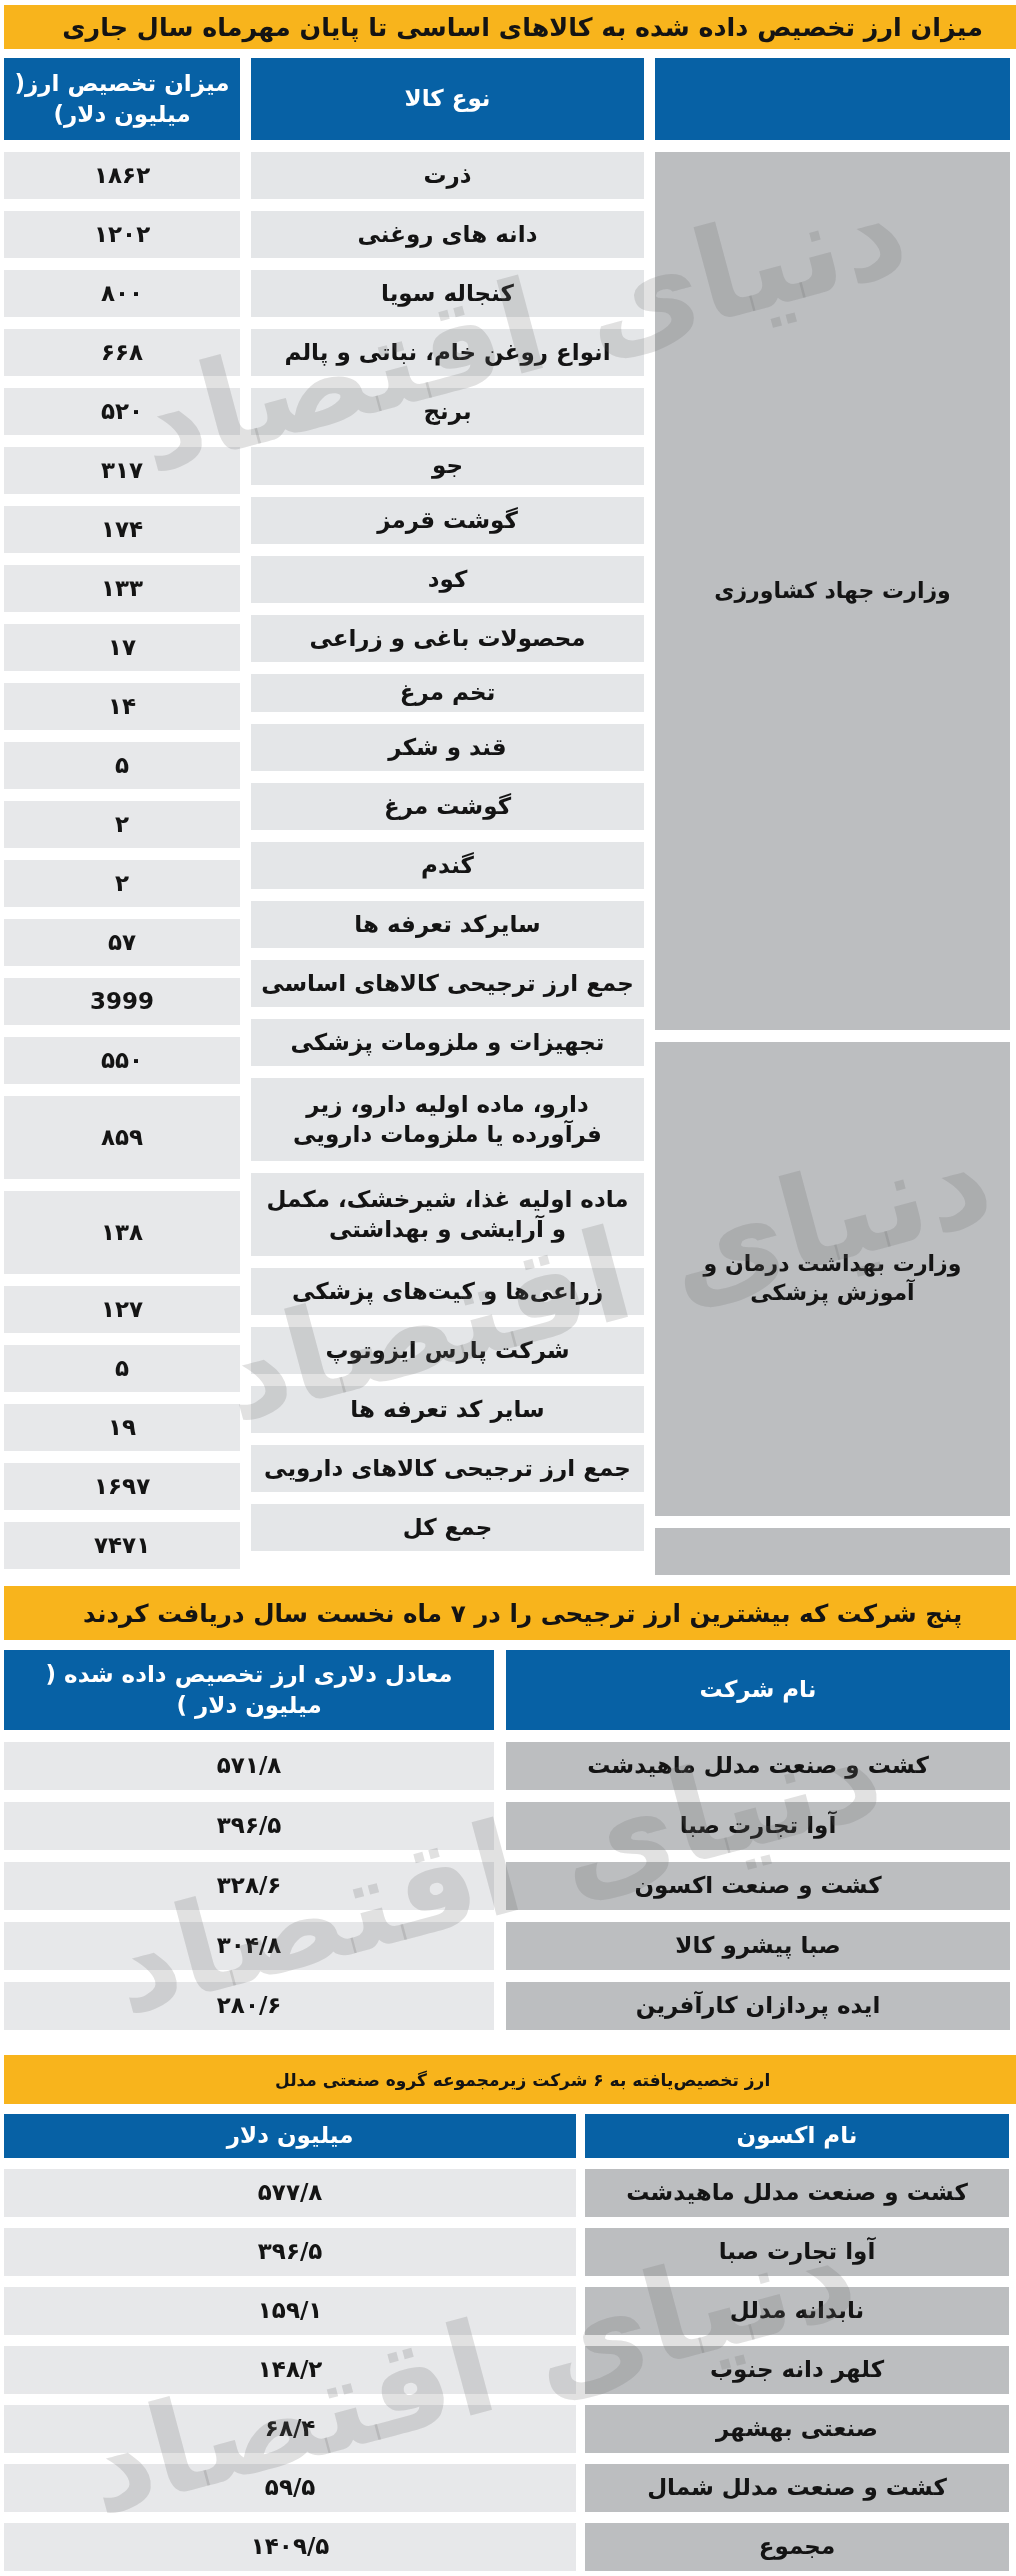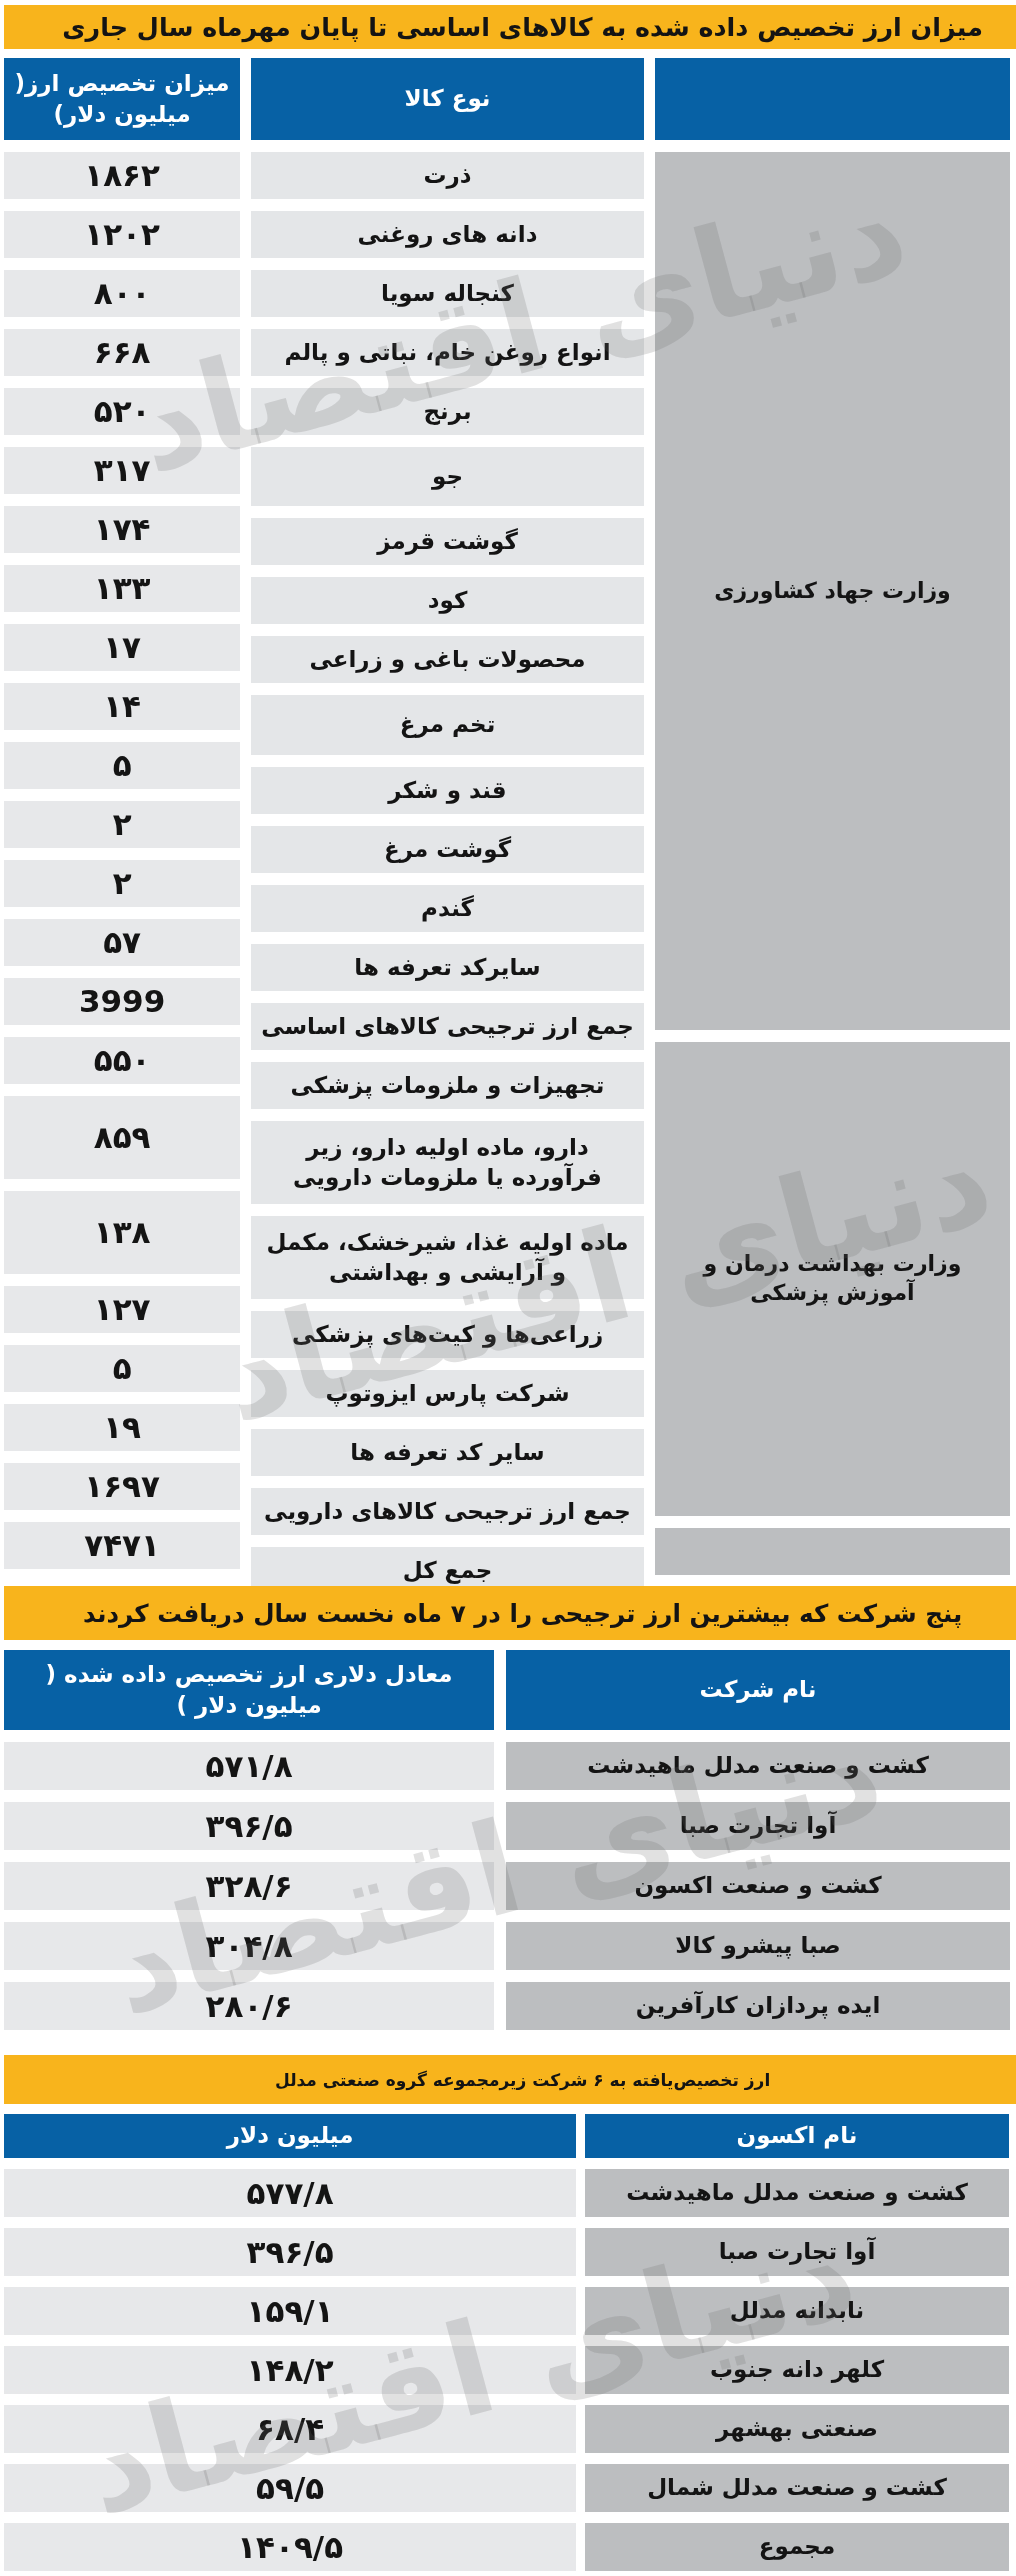--- a/index.html
+++ b/index.html
@@ -7,21 +7,21 @@
   #page{position:relative;width:1017px;height:2576px;background:#fff;overflow:hidden;}
   .band{position:absolute;display:flex;align-items:center;justify-content:center;text-align:center;padding-left:16px;}
   .yellow{background:var(--yellow);color:#141414;font-size:25.4px;}
   .bluehdr{position:absolute;background:var(--blue);color:#fff;display:flex;align-items:center;justify-content:center;text-align:center;font-size:23px;line-height:1.35;padding:0 8.5px;box-sizing:border-box;}
   .colstack{position:absolute;display:flex;flex-direction:column;}
   .cell{display:flex;align-items:center;justify-content:center;text-align:center;flex:none;box-sizing:border-box;padding:0 6.8px;line-height:1.3;}
   .cell .txt{position:relative;z-index:3;}
   .light{background:#E7E8EA;}
   .namelight{background:#E4E6E8;}
   .dark{background:#BCBEC0;}
-  .num{font-size:31px;direction:ltr;unicode-bidi:isolate;}
+  .num{font-size:23px;direction:ltr;unicode-bidi:isolate;}
   .nametxt{font-size:23px;}
   .ministrytxt{font-size:22px;}
   .wm{position:absolute;font-size:127px;font-weight:700;color:rgba(105,105,105,0.20);transform:rotate(-15deg);white-space:nowrap;pointer-events:none;z-index:4;}
 </style>
 </head>
 <body>
 
 <div id="page" style="--yellow:#F8B41C;--blue:#0761A5;">
 
   <div class="wm" style="left:127px;top:254px;">دنیای اقتصاد</div>
@@ -115,33 +115,33 @@
       </div>
       <div class="cell namelight" style="height: 47px;">
         <span class="txt nametxt">کنجاله سویا</span>
       </div>
       <div class="cell namelight" style="height: 47px;">
         <span class="txt nametxt">انواع روغن خام، نباتی و پالم</span>
       </div>
       <div class="cell namelight" style="height: 47px;">
         <span class="txt nametxt">برنج</span>
       </div>
-      <div class="cell namelight" style="height: 59px;">
+      <div class="cell namelight" style="height: 38px;">
         <span class="txt nametxt">جو</span>
       </div>
       <div class="cell namelight" style="height: 47px;">
         <span class="txt nametxt">گوشت قرمز</span>
       </div>
       <div class="cell namelight" style="height: 47px;">
         <span class="txt nametxt">کود</span>
       </div>
       <div class="cell namelight" style="height: 47px;">
         <span class="txt nametxt">محصولات باغی و زراعی</span>
       </div>
-      <div class="cell namelight" style="height: 60px;">
+      <div class="cell namelight" style="height: 38px;">
         <span class="txt nametxt">تخم مرغ</span>
       </div>
       <div class="cell namelight" style="height: 47px;">
         <span class="txt nametxt">قند و شکر</span>
       </div>
       <div class="cell namelight" style="height: 47px;">
         <span class="txt nametxt">گوشت مرغ</span>
       </div>
       <div class="cell namelight" style="height: 47px;">
         <span class="txt nametxt">گندم</span>

